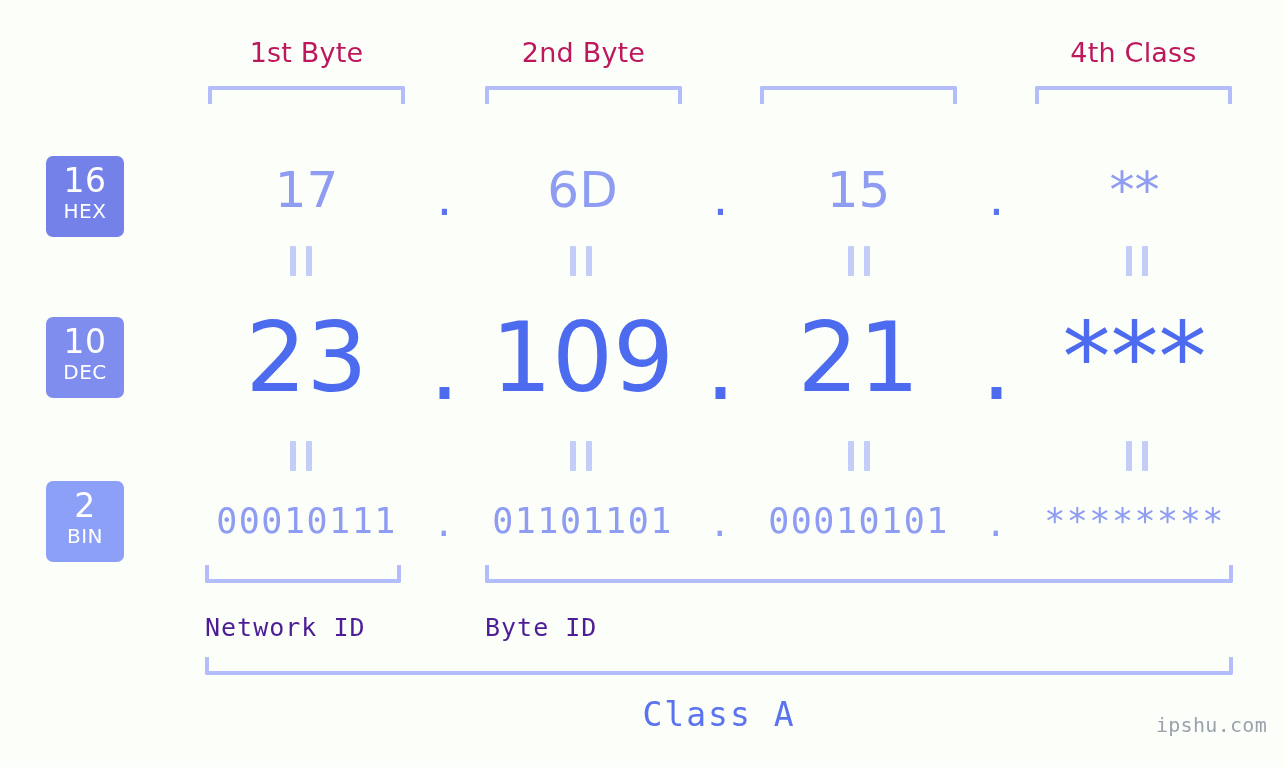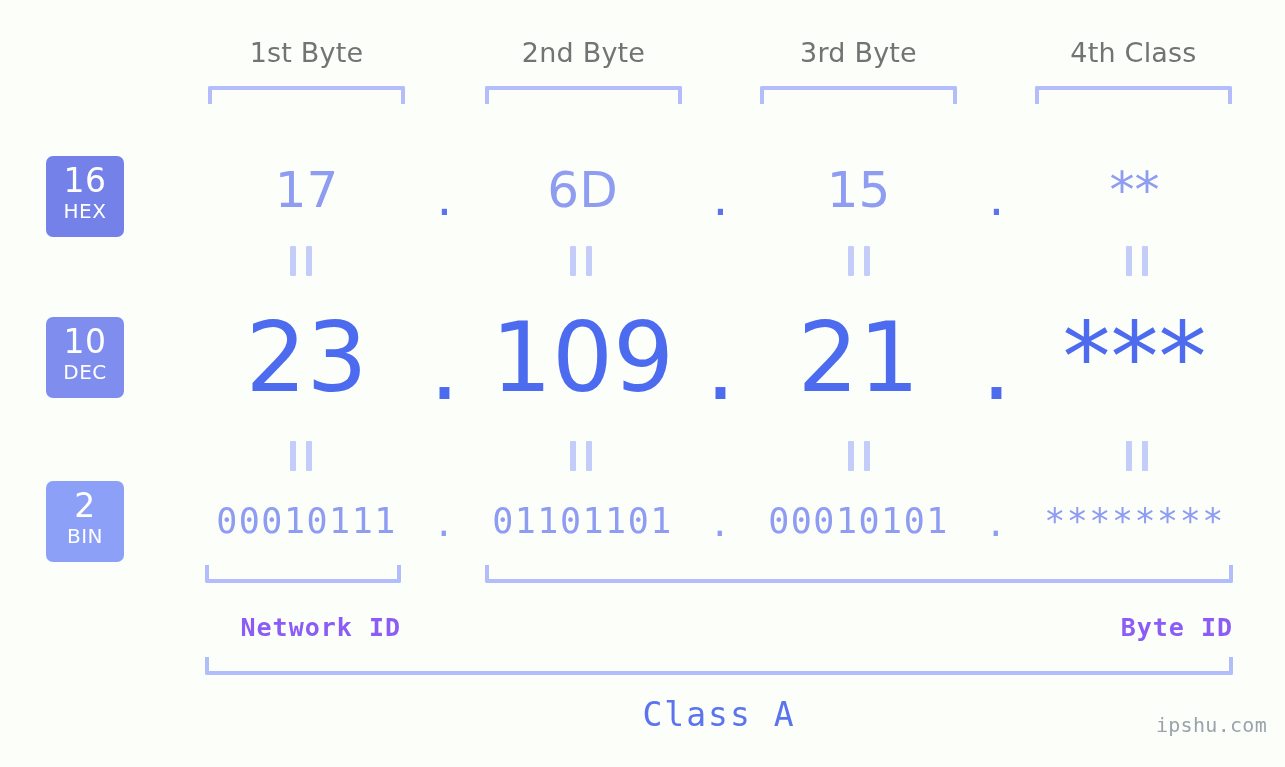--- a/index.html
+++ b/index.html
@@ -26,21 +26,21 @@
 
   
   .byte-label {
     position: absolute;
     top: 33px;
     height: 40px;
     line-height: 40px;
     text-align: center;
     font-family: "DejaVu Sans", sans-serif;
     font-size: 27px;
-    color: #737373;
+    color: #be185d;
     letter-spacing: 0.2px;
     white-space: nowrap;
   }
 
   
   .bracket-top {
     position: absolute;
     top: 86px;
     height: 18px;
     border-top: 4px solid #b3bdfb;
@@ -183,27 +183,26 @@
   }
   .id-bracket { top: 565px; }
   .class-bracket { top: 657px; }
 
   
   .id-label {
     position: absolute;
     top: 610px;
     height: 36px;
     line-height: 36px;
-    text-align: right;
+    text-align: left;
     font-family: "DejaVu Sans Mono", monospace;
     font-size: 25px;
-    color: #8b5cf6;
+    color: #4c1d95;
     letter-spacing: 1px;
     white-space: nowrap;
-    font-weight: bold;
   }
   #class-label {
     position: absolute;
     top: 693px;
     height: 44px;
     line-height: 44px;
     text-align: center;
     font-family: "DejaVu Sans Mono", monospace;
     font-size: 33px;
     color: #5b73ee;
@@ -223,21 +222,20 @@
     white-space: nowrap;
   }
 </style>
 </head>
 <body>
 
 <div class="stage">
 
   <div class="byte-label" style="left:208px; width:197px;">1st Byte</div>
   <div class="byte-label" style="left:485px; width:197px;">2nd Byte</div>
-  <div class="byte-label" style="left:760px; width:197px;">3rd Byte</div>
   <div class="byte-label" style="left:1035px; width:197px;">4th Class</div>
 
   <div class="bracket-top" style="left:208px; width:197px;"></div>
   <div class="bracket-top" style="left:485px; width:197px;"></div>
   <div class="bracket-top" style="left:760px; width:197px;"></div>
   <div class="bracket-top" style="left:1035px; width:197px;"></div>
 
   <div class="badge" id="badge-hex">
     <span class="num">16</span>
     <span class="abbr">HEX</span>

